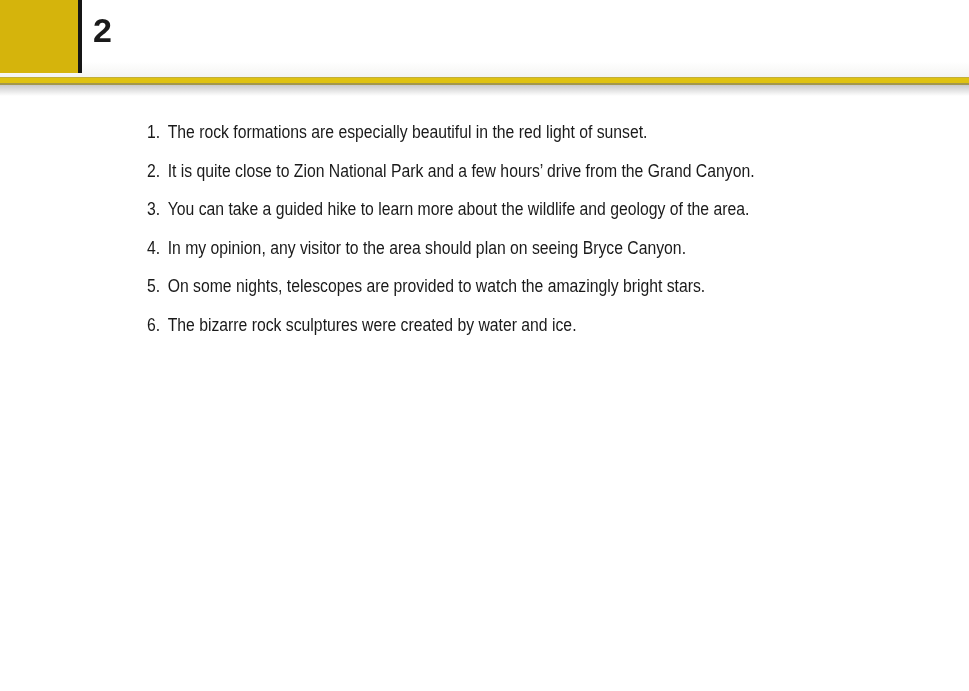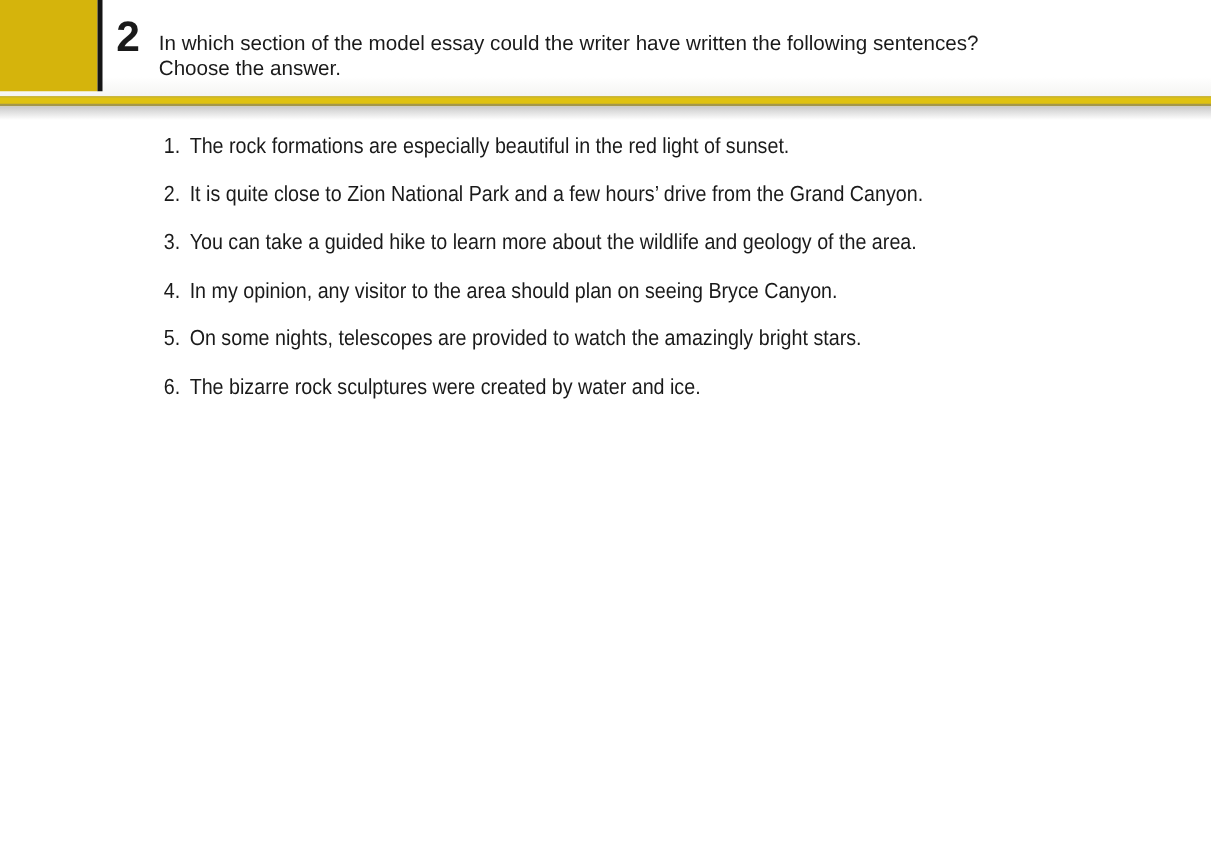--- a/index.html
+++ b/index.html
@@ -74,21 +74,21 @@
     width: 969px;
     height: 11px;
     background: linear-gradient(#c9c9c9, #ffffff);
   }
 
   
   .sentences {
     position: absolute;
     top: 106px;
     left: 131px;
-    margin: 0;
+    margin: 16px;
     padding: 0;
     list-style: none;
   }
   .sentence {
     height: 21px;
     margin-bottom: 17.5px;
     font-size: 17.5px;
     line-height: 21px;
     color: #1a1a1a;
     white-space: nowrap;
@@ -102,24 +102,20 @@
 </style>
 </head>
 <body>
 
 <div class="page">
 
   <header class="header">
     <div class="accent-block"></div>
     <div class="vertical-rule"></div>
     <div class="question-number">2</div>
-    <div class="question-text">
-      <span>In which section of the model essay could the writer have written the following sentences?</span><br>
-      <span>Choose the answer.</span>
-    </div>
   </header>
 
   <div class="divider-bar"></div>
   <div class="divider-shadow"></div>
 
   <main>
     <ol class="sentences">
       <li class="sentence">
         <span class="num">1.</span><span class="txt">The rock formations are especially beautiful in the red light of sunset.</span>
       </li>

